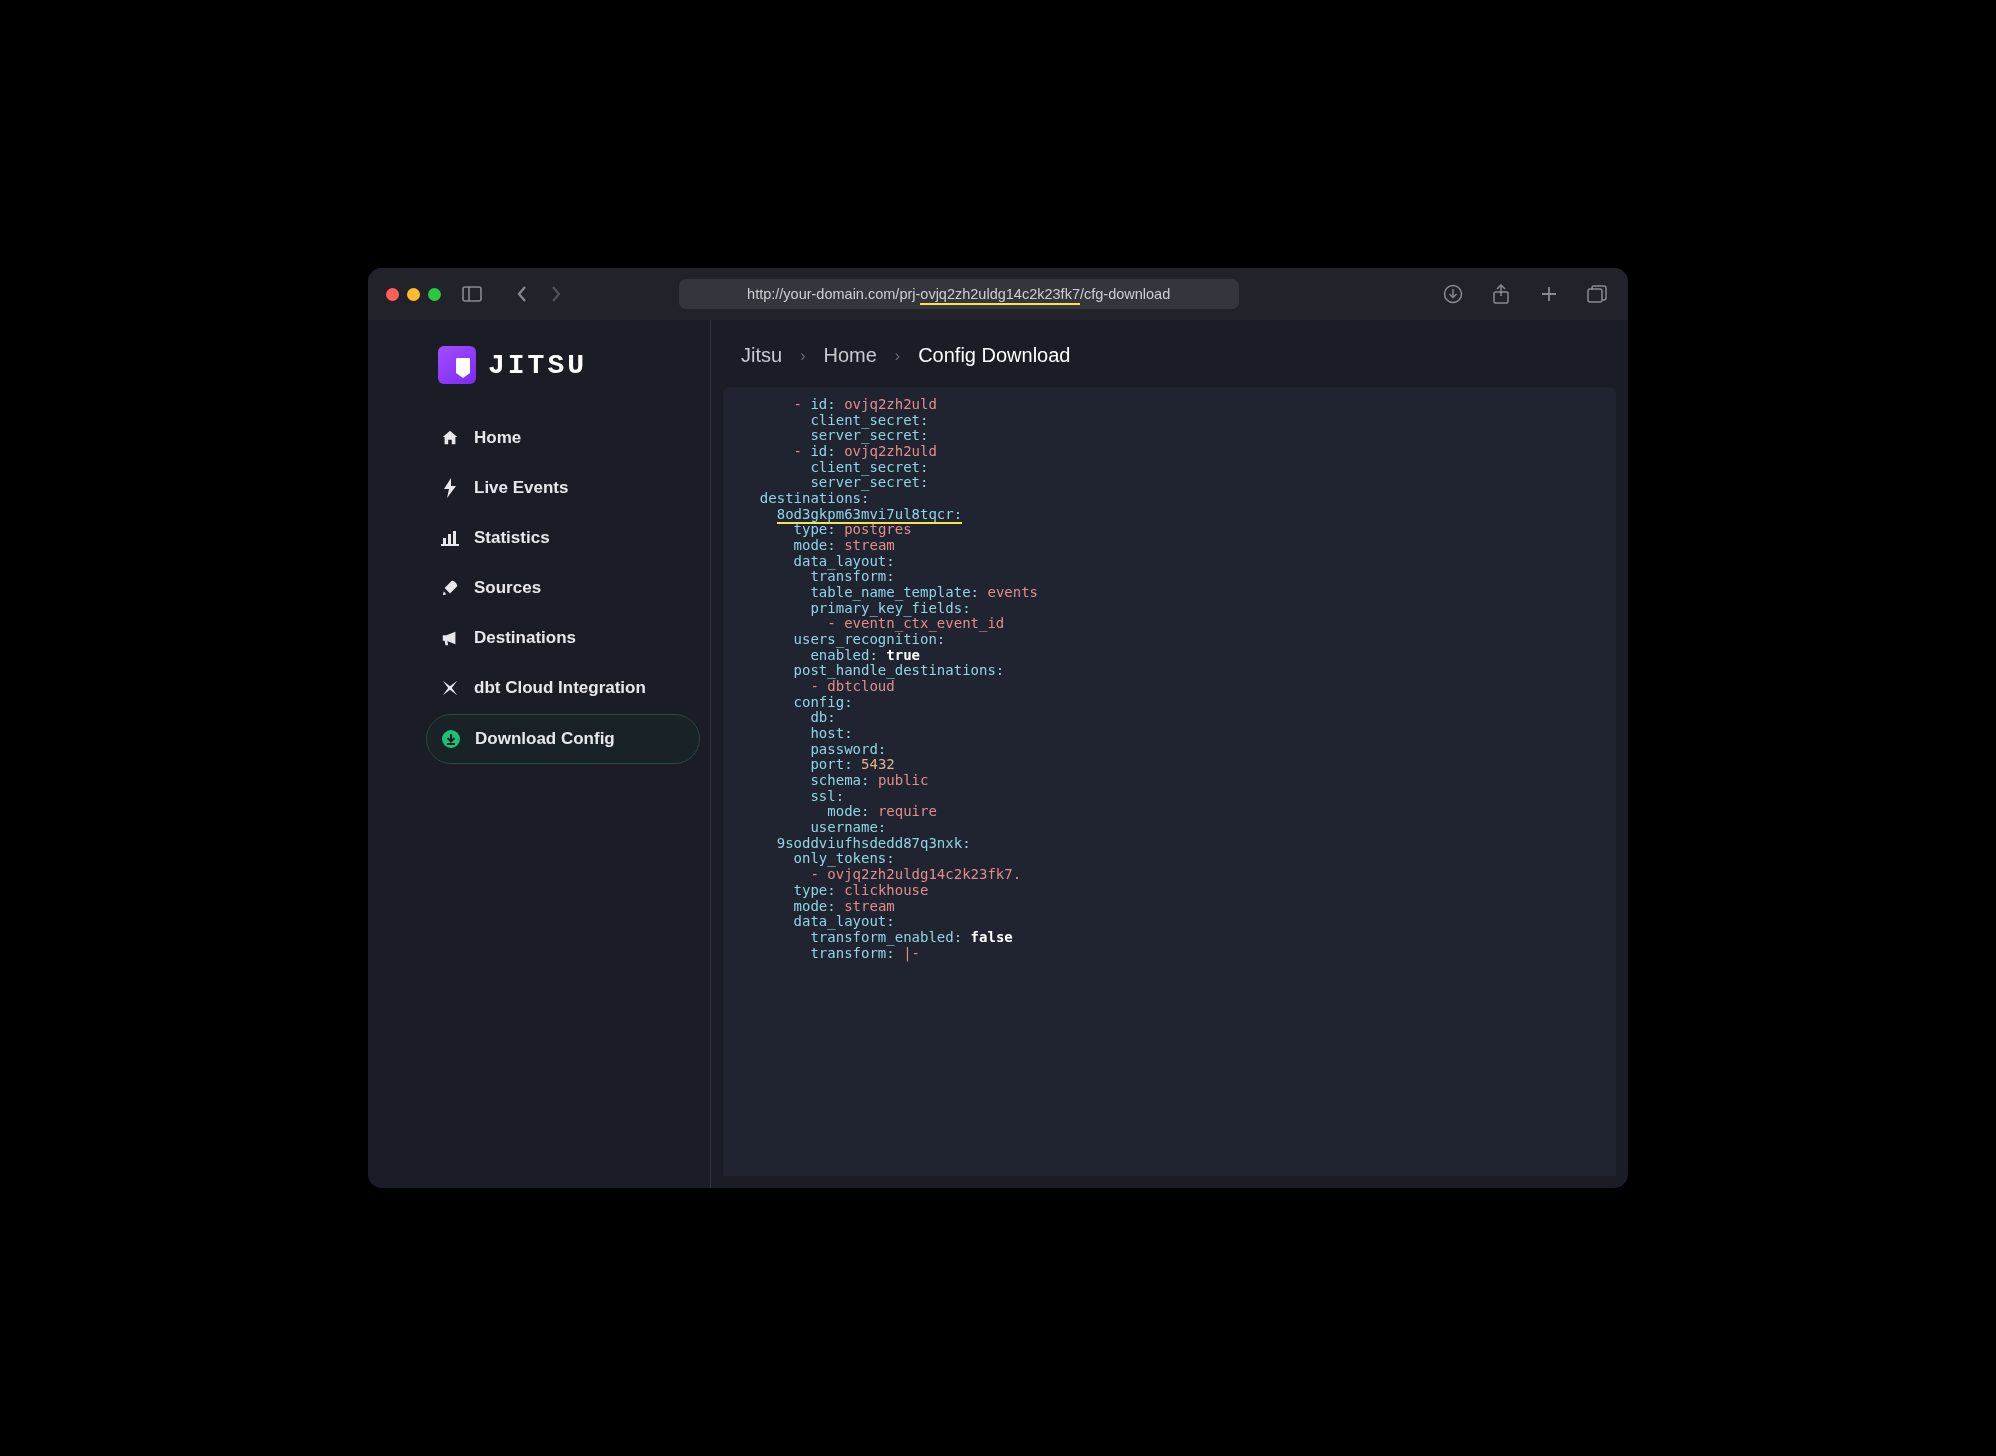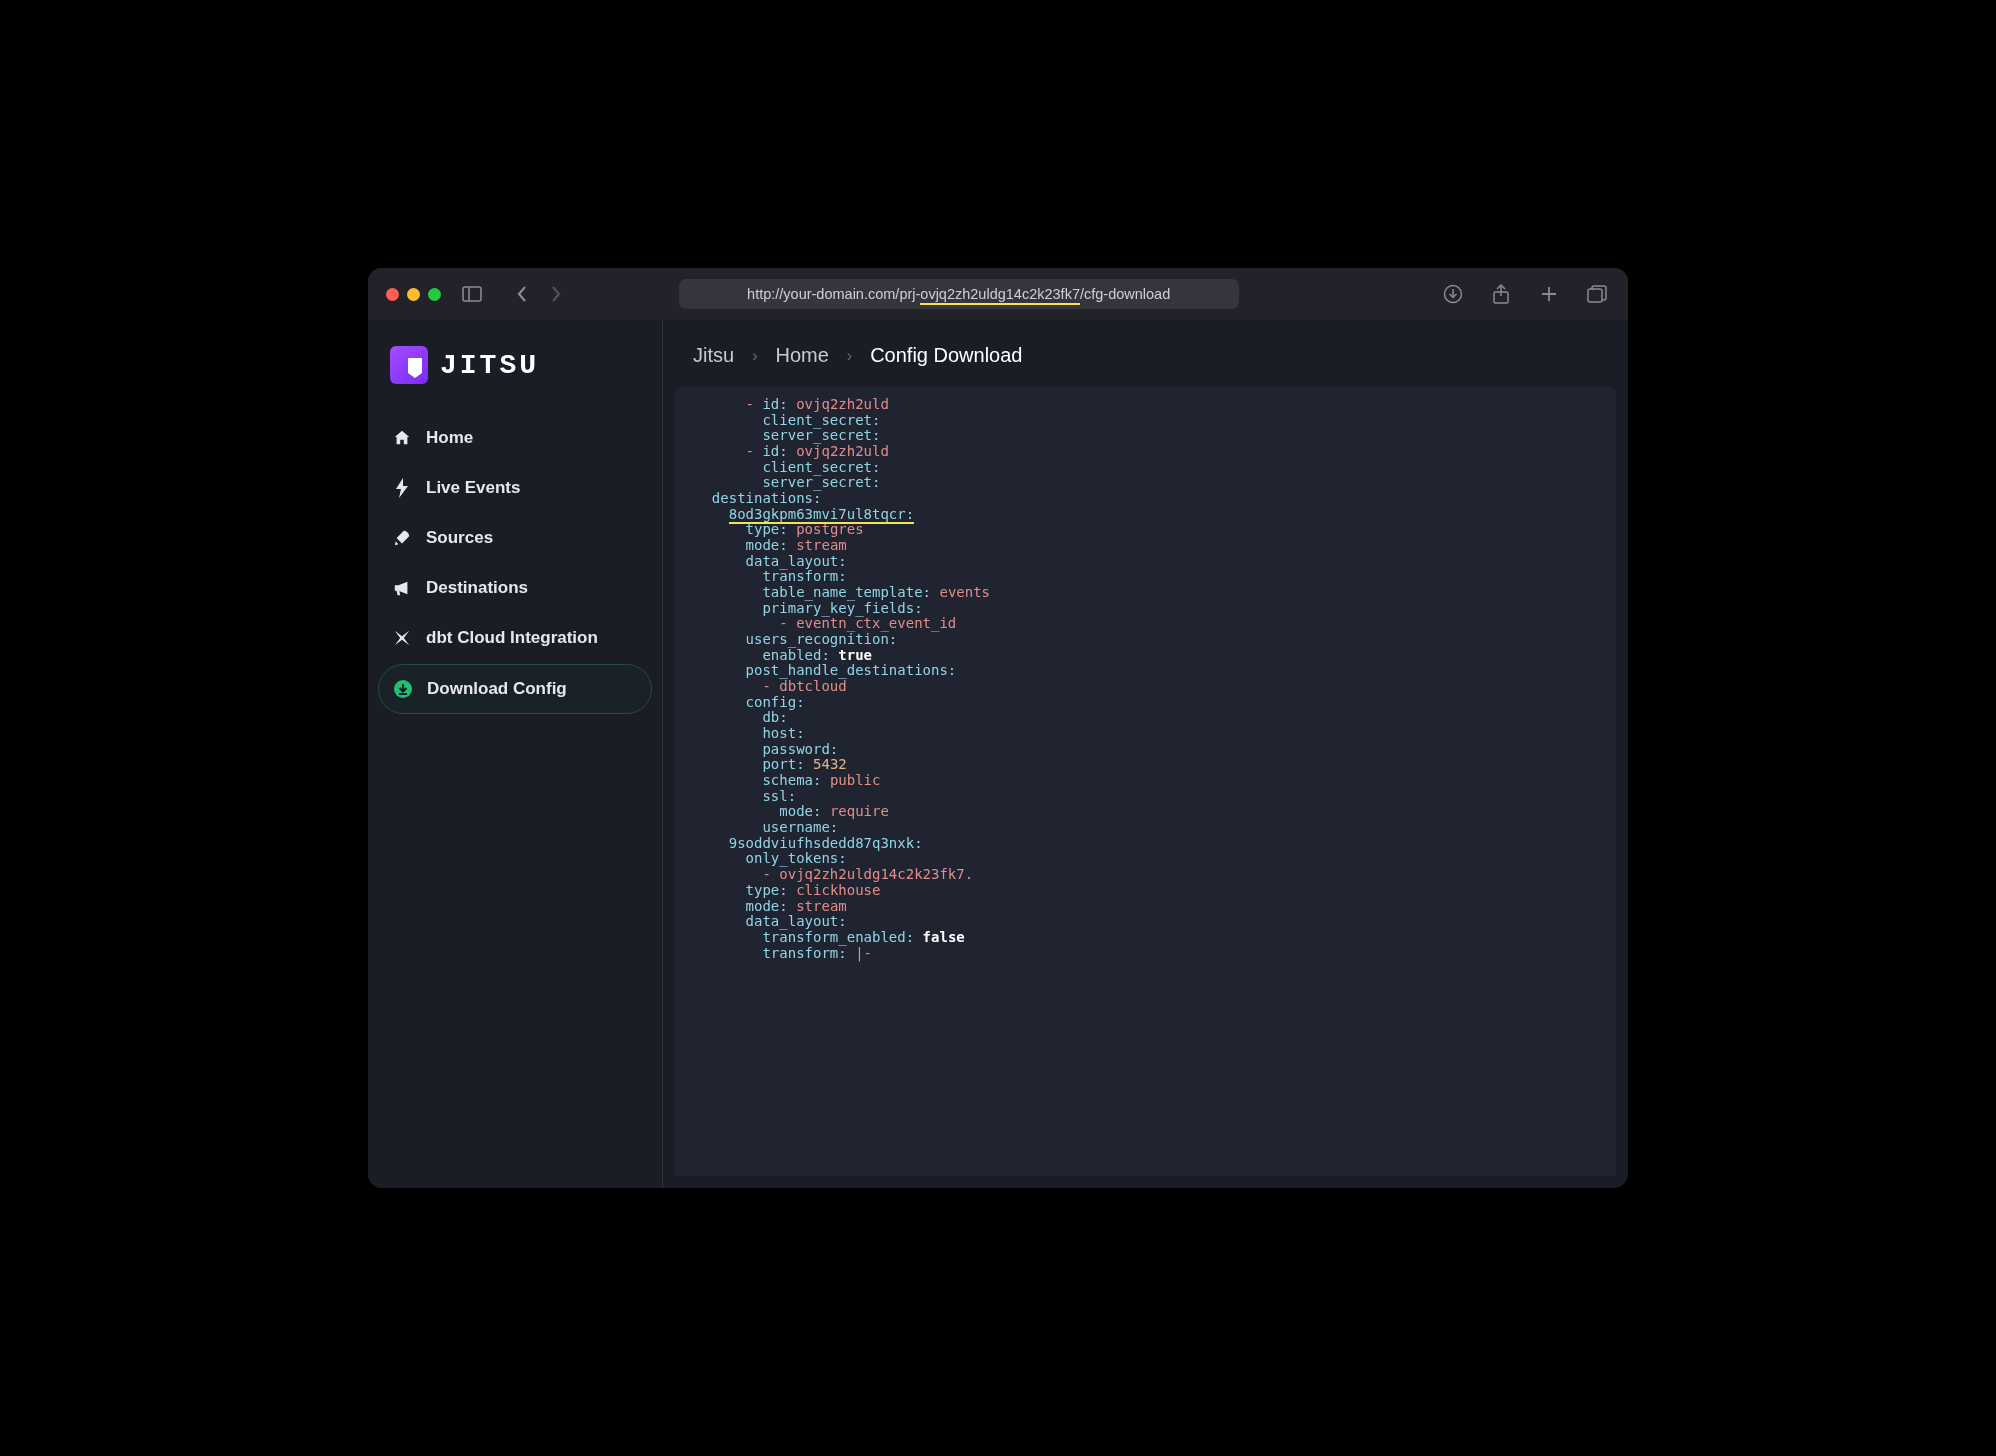--- a/index.html
+++ b/index.html
@@ -62,20 +62,21 @@
   }
   .url-underline {
     border-bottom: 2.5px solid #f7e34c;
     padding-bottom: 1px;
   }
   .tb-right { margin-left: auto; display: flex; gap: 22px; }
   .body {
     flex: 1;
     display: flex;
     overflow: hidden;
+    margin-left: 48px;
   }
   .sidebar {
     width: 295px;
     background: #1a1d26;
     border-right: 1px solid #31333d;
     display: flex;
     flex-direction: column;
     padding: 18px 0;
     flex-shrink: 0;
   }
@@ -247,20 +248,31 @@
             </span>
             <span>Home</span>
           </div>
           <div class="nav-item">
             <span class="nav-icon">
               <svg width="14" height="20" viewBox="0 0 14 20" fill="currentColor">
                 <path d="M8 0 L1 11 h5 l-2 9 9-12 h-5 Z"></path>
               </svg>
             </span>
             <span>Live Events</span>
+          </div>
+          <div class="nav-item">
+            <span class="nav-icon">
+              <svg width="18" height="16" viewBox="0 0 18 16" fill="currentColor">
+                <rect x="0" y="14" width="18" height="2"></rect>
+                <rect x="2" y="8" width="3" height="6"></rect>
+                <rect x="7" y="4" width="3" height="10"></rect>
+                <rect x="12" y="1" width="3" height="13"></rect>
+              </svg>
+            </span>
+            <span>Statistics</span>
           </div>
           <div class="nav-item">
             <span class="nav-icon">
               <svg width="18" height="18" viewBox="0 0 20 20" fill="currentColor">
                 <path d="M12 2 c3 0 6 3 6 6 l-8 8 -3-3 -3-3 8-8 Z M3 14 l3 3 -4 1 Z"></path>
               </svg>
             </span>
             <span>Sources</span>
           </div>
           <div class="nav-item">

